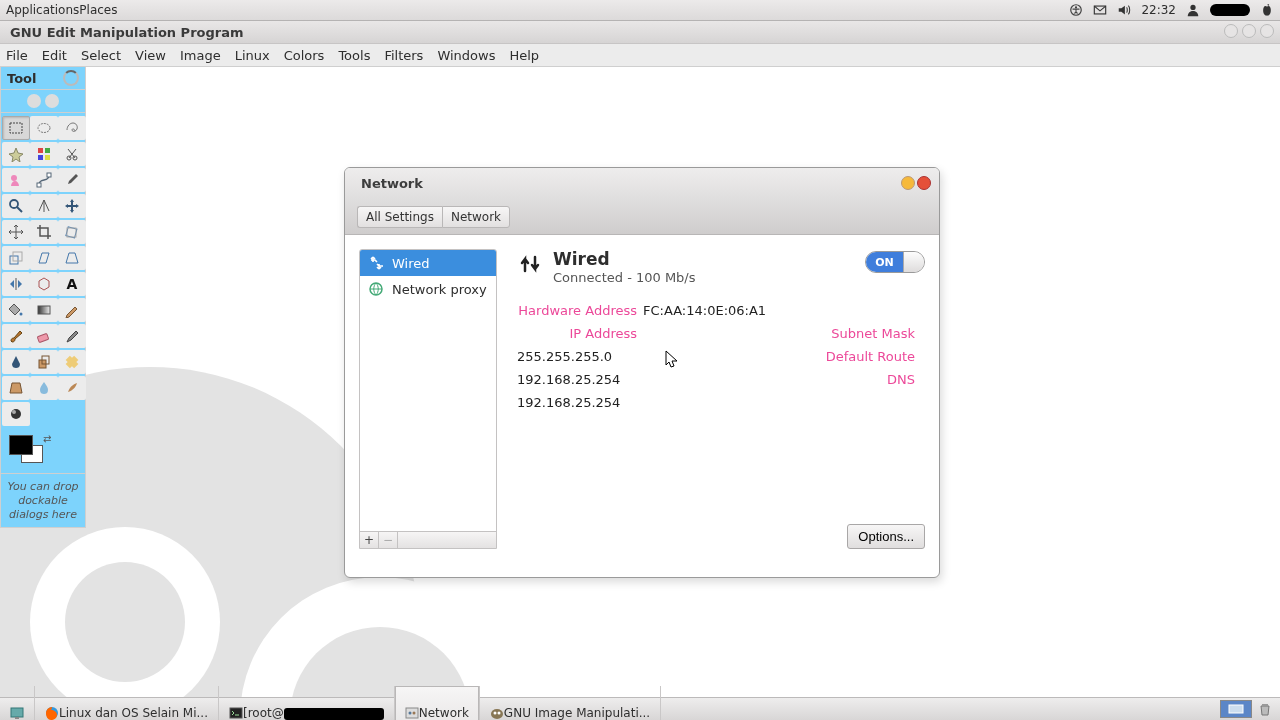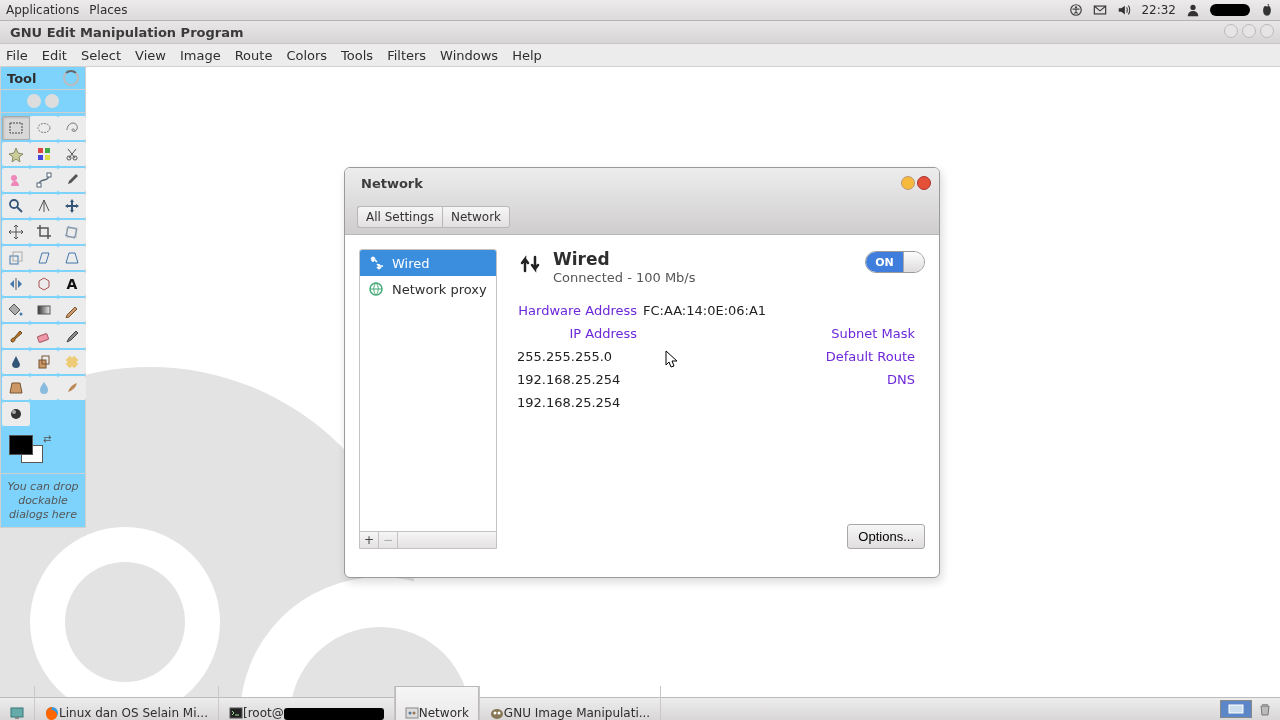--- a/index.html
+++ b/index.html
@@ -1,18 +1,18 @@
 <!DOCTYPE html>
 <html><head>
 <meta charset="utf-8">
 <style>
   html,body{margin:0;padding:0;width:1280px;height:720px;font-family:"DejaVu Sans","Liberation Sans",sans-serif;font-size:13px;color:#2e2e2e;background:#fff;overflow:hidden}
   
   .topbar{height:20px;background:linear-gradient(#eceaea,#dcdada);border-bottom:1px solid #b5b3b3;display:flex;align-items:center;padding:0 6px;font-size:12px}
-  .topbar .left{display:flex;gap:10px}
+  .topbar .left{display:flex;}
   .topbar .right{margin-left:auto;display:flex;align-items:center;gap:10px}
   .topbar .item{cursor:default}
   .tray-icon{width:14px;height:14px;display:inline-flex;align-items:center;justify-content:center}
   .user-blob{width:40px;height:12px;background:#000;border-radius:6px}
   
   .apptitle{height:22px;background:linear-gradient(#e9e7e7,#d6d4d4);border-bottom:1px solid #c7c5c5;display:flex;align-items:center;padding:0 10px;font-weight:bold;color:#3a3a3a;position:relative}
   .win-ctrl{position:absolute;right:6px;top:3px;display:flex;gap:4px}
   .win-dot{width:12px;height:12px;border-radius:50%;background:#e6e4e4;border:1px solid #bbb}
   
   .menubar{height:22px;background:#ececec;border-bottom:1px solid #cfcfcf;display:flex;align-items:center;padding:0 6px;gap:14px;font-size:13px}
@@ -57,21 +57,21 @@
   .side-foot .spacer{flex:1;background:linear-gradient(#f6f5f5,#e4e2e2)}
   .detail{flex:1;padding:0 10px 0 20px;position:relative}
   .det-head{display:flex;align-items:flex-start;gap:10px}
   .net-icon{width:26px;height:26px;margin-top:2px}
   .det-title{font-weight:bold;font-size:17px}
   .det-sub{color:#555;font-size:13px;margin-top:1px}
   .toggle{position:absolute;right:0;top:2px;width:58px;height:20px;border:1px solid #9a9a9a;border-radius:11px;display:flex;overflow:hidden;font-size:11px;font-weight:bold}
   .toggle .on{flex:1;background:#3f7edc;color:#fff;display:flex;align-items:center;justify-content:center}
   .toggle .knob{width:20px;background:linear-gradient(#fdfdfd,#dedcdc);border-left:1px solid #aaa}
   .info-grid{margin-top:18px;display:grid;grid-template-columns:120px auto;row-gap:8px;column-gap:6px;font-size:13px}
-  .info-grid .lab{text-align:right;color:#6d28d9}
+  .info-grid .lab{text-align:right;color:#ec4899}
   .info-grid .val{color:#222}
   .opt-btn{position:absolute;right:0;bottom:0;background:linear-gradient(#f7f6f6,#e0dede);border:1px solid #a9a7a7;border-radius:3px;padding:4px 10px;font-size:13px}
   .dlg-pad{height:14px}
   
   .taskbar{position:absolute;left:0;bottom:0;width:100%;height:22px;background:linear-gradient(#eeeded,#d8d6d6);border-top:1px solid #bcbaba;display:flex;align-items:center;font-size:12px}
   .task-item{display:flex;align-items:flex-end;padding:12px 10px;height:100%;border-right:1px solid #c9c7c7;max-width:200px;overflow:hidden;white-space:nowrap}
   .task-item.active{background:linear-gradient(#f7f6f6,#e6e4e4);box-shadow:inset 0 0 0 1px #b9b7b7}
   .task-icon{width:14px;height:14px;flex-shrink:0}
   .tray{margin-left:auto;display:flex;align-items:center;gap:6px;padding:0 8px}
   .ws{width:30px;height:16px;border:1px solid #888;background:#5b86c7;display:flex;align-items:center;justify-content:center}
@@ -132,21 +132,21 @@
     <div class="win-dot"></div>
   </div>
 </div>
 
 <div class="menubar">
   <span>File</span>
   <span>Edit</span>
   <span>Select</span>
   <span>View</span>
   <span>Image</span>
-  <span>Route</span>
+  <span>Linux</span>
   <span>Colors</span>
   <span>Tools</span>
   <span>Filters</span>
   <span>Windows</span>
   <span>Help</span>
 </div>
 
 <div class="workspace">
 
   <div class="bg-circ" style="left:-120px;top:300px;width:540px;height:540px"></div>

